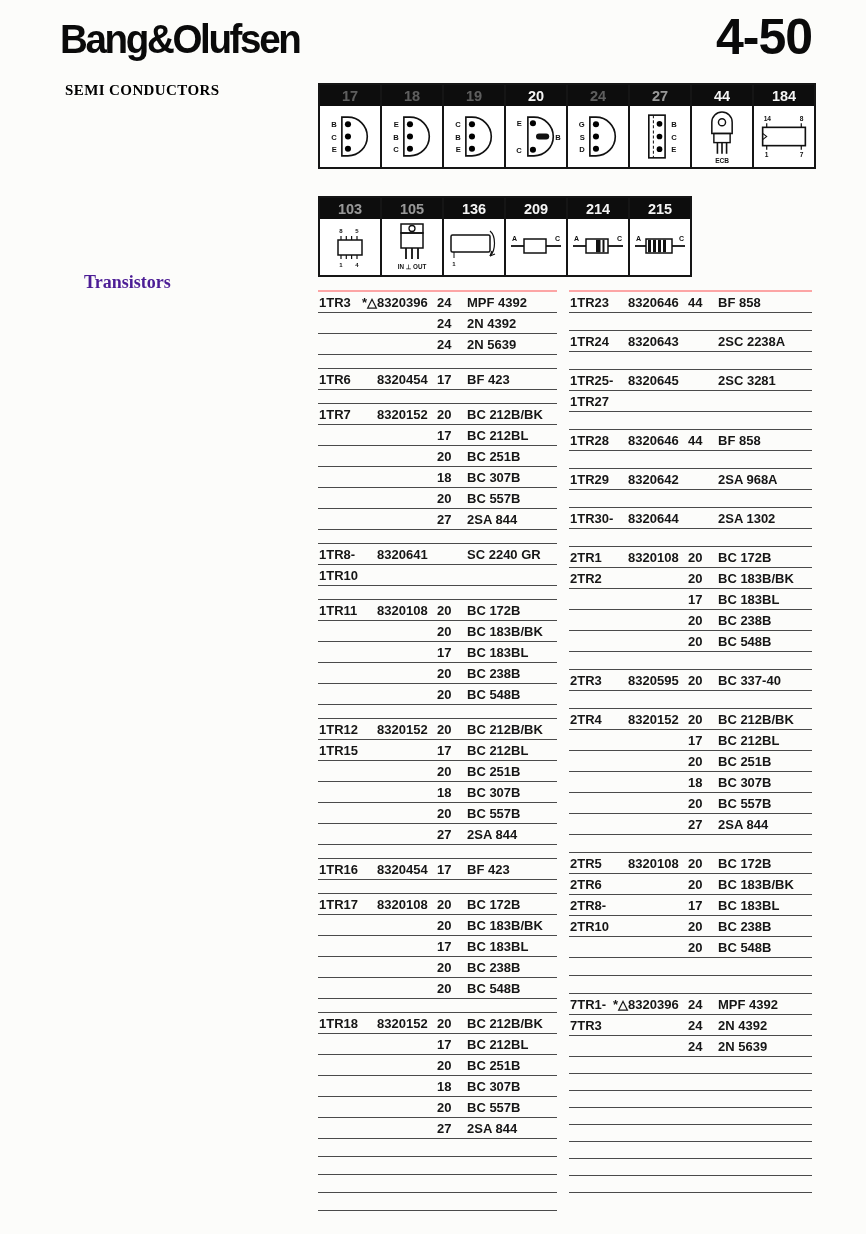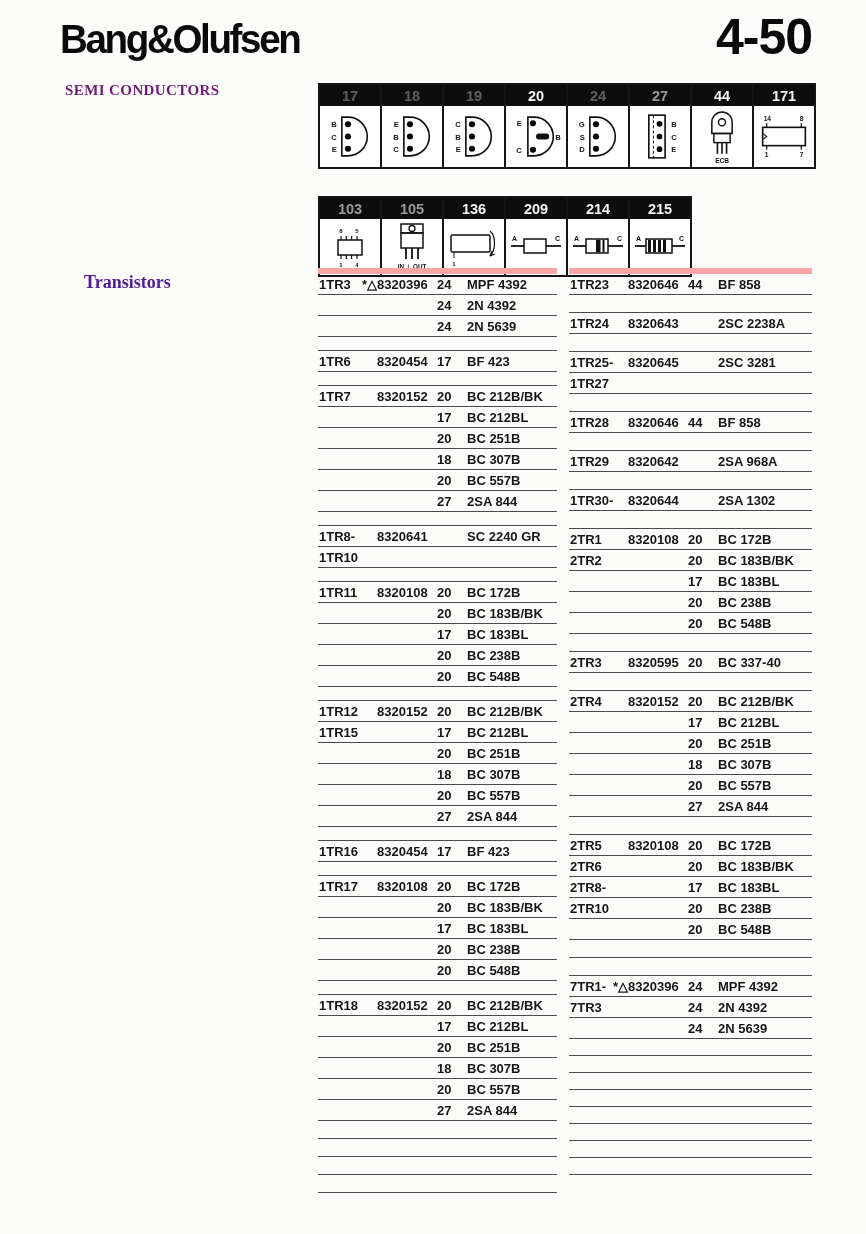--- a/index.html
+++ b/index.html
@@ -3,39 +3,39 @@
 <meta charset="utf-8">
 <style>
   html,body{margin:0;padding:0;background:#888;}
   .page{position:relative;width:866px;height:1234px;background:#fcfcfa;overflow:hidden;
         font-family:"Liberation Sans",sans-serif;color:#141414;}
   
   .logo{position:absolute;left:60px;top:16px;font-size:41px;font-weight:700;
         letter-spacing:-2.5px;transform:scaleX(.94);transform-origin:left;color:#0a0a0a;}
   .pageno{position:absolute;right:54px;top:8px;font-size:50px;font-weight:700;letter-spacing:-1px;color:#0a0a0a;}
   .sectitle{position:absolute;left:65px;top:82px;font-family:"Liberation Serif",serif;
-        font-weight:700;font-size:15px;letter-spacing:.4px;color:#701a75;}
+        font-weight:700;font-size:15px;letter-spacing:.4px;color:#000000;}
   .sidelabel{position:absolute;left:84px;top:272px;font-family:"Liberation Serif",serif;
         font-weight:700;font-size:18px;color:#4c1d95;}
   
   .pkg-row{position:absolute;left:318px;display:flex;}
   .row1{top:83px;} .row2{top:196px;}
   .pkg{width:64px;border:2px solid #151515;background:#fff;box-sizing:border-box;}
   .pkg + .pkg{margin-left:-2px;}
   .row1 .pkg{height:86px;} .row2 .pkg{height:81px;}
   .pkg-hdr{height:21px;background:#0d0d0d;color:#f5f5f5;font-size:14.5px;font-weight:700;
         display:flex;align-items:center;justify-content:center;}
   .pkg-hdr.dim{color:rgba(245,245,245,.35);}
   .pkg-hdr.mid{color:rgba(245,245,245,.6);}
   .pkg-body{height:calc(100% - 21px);display:flex;align-items:center;justify-content:center;}
   .pkg-body svg{width:100%;height:100%;display:block;}
   svg text{font-family:"Liberation Sans",sans-serif;font-weight:700;fill:#111;}
   svg .ln{stroke:#111;fill:none;}
   
-  .tbl{position:absolute;top:268px;border-top:6px solid #fca5a5;}
+  .tbl{position:absolute;top:290px;border-top:2px solid #fca5a5;}
   .t-left{left:318px;width:239px;}
   .t-right{left:569px;width:243px;}
   .trow{box-sizing:border-box;height:21px;border-bottom:1px solid #4a4a4a;display:flex;
         align-items:flex-end;padding:0 0 2px 1px;font-size:13px;font-weight:700;color:#161616;}
   .t-left .trow.sp{height:14px;} .t-left .trow.em{height:18px;}
   .t-right .trow.sp{height:18px;} .t-right .trow.em{height:17px;}
   .c-ref{width:58px;flex:none;display:flex;justify-content:space-between;white-space:nowrap;}
   .c-part{width:60px;flex:none;white-space:nowrap;}
   .c-case{width:30px;flex:none;}
   .c-type{flex:1;white-space:nowrap;}
@@ -145,21 +145,21 @@
           <line class="ln" stroke-width="1.6" x1="24.5" y1="36" x2="24.5" y2="47"></line>
           <line class="ln" stroke-width="1.6" x1="29" y1="36" x2="29" y2="47"></line>
           <line class="ln" stroke-width="1.6" x1="33.5" y1="36" x2="33.5" y2="47"></line>
           <text x="24.5" y="56" font-size="6.5" text-anchor="middle">E</text>
           <text x="29" y="56" font-size="6.5" text-anchor="middle">C</text>
           <text x="33.5" y="56" font-size="6.5" text-anchor="middle">B</text>
           </svg>
       </div>
     </div>
     <div class="pkg">
-      <div class="pkg-hdr">171</div>
+      <div class="pkg-hdr">184</div>
       <div class="pkg-body">
         <svg viewBox="0 0 58 60">
             <rect class="ln" stroke-width="1.6" x="8" y="21" width="42" height="18"></rect>
           <path class="ln" stroke-width="1" d="M8,27 L12,30 L8,33"></path>
           <line class="ln" stroke-width="1.2" x1="12" y1="17" x2="12" y2="21"></line>
           <line class="ln" stroke-width="1.2" x1="46" y1="17" x2="46" y2="21"></line>
           <line class="ln" stroke-width="1.2" x1="12" y1="39" x2="12" y2="43"></line>
           <line class="ln" stroke-width="1.2" x1="46" y1="39" x2="46" y2="43"></line>
           <text x="9" y="15" font-size="6.5">14</text>
           <text x="48" y="15" font-size="6.5" text-anchor="end">8</text>

